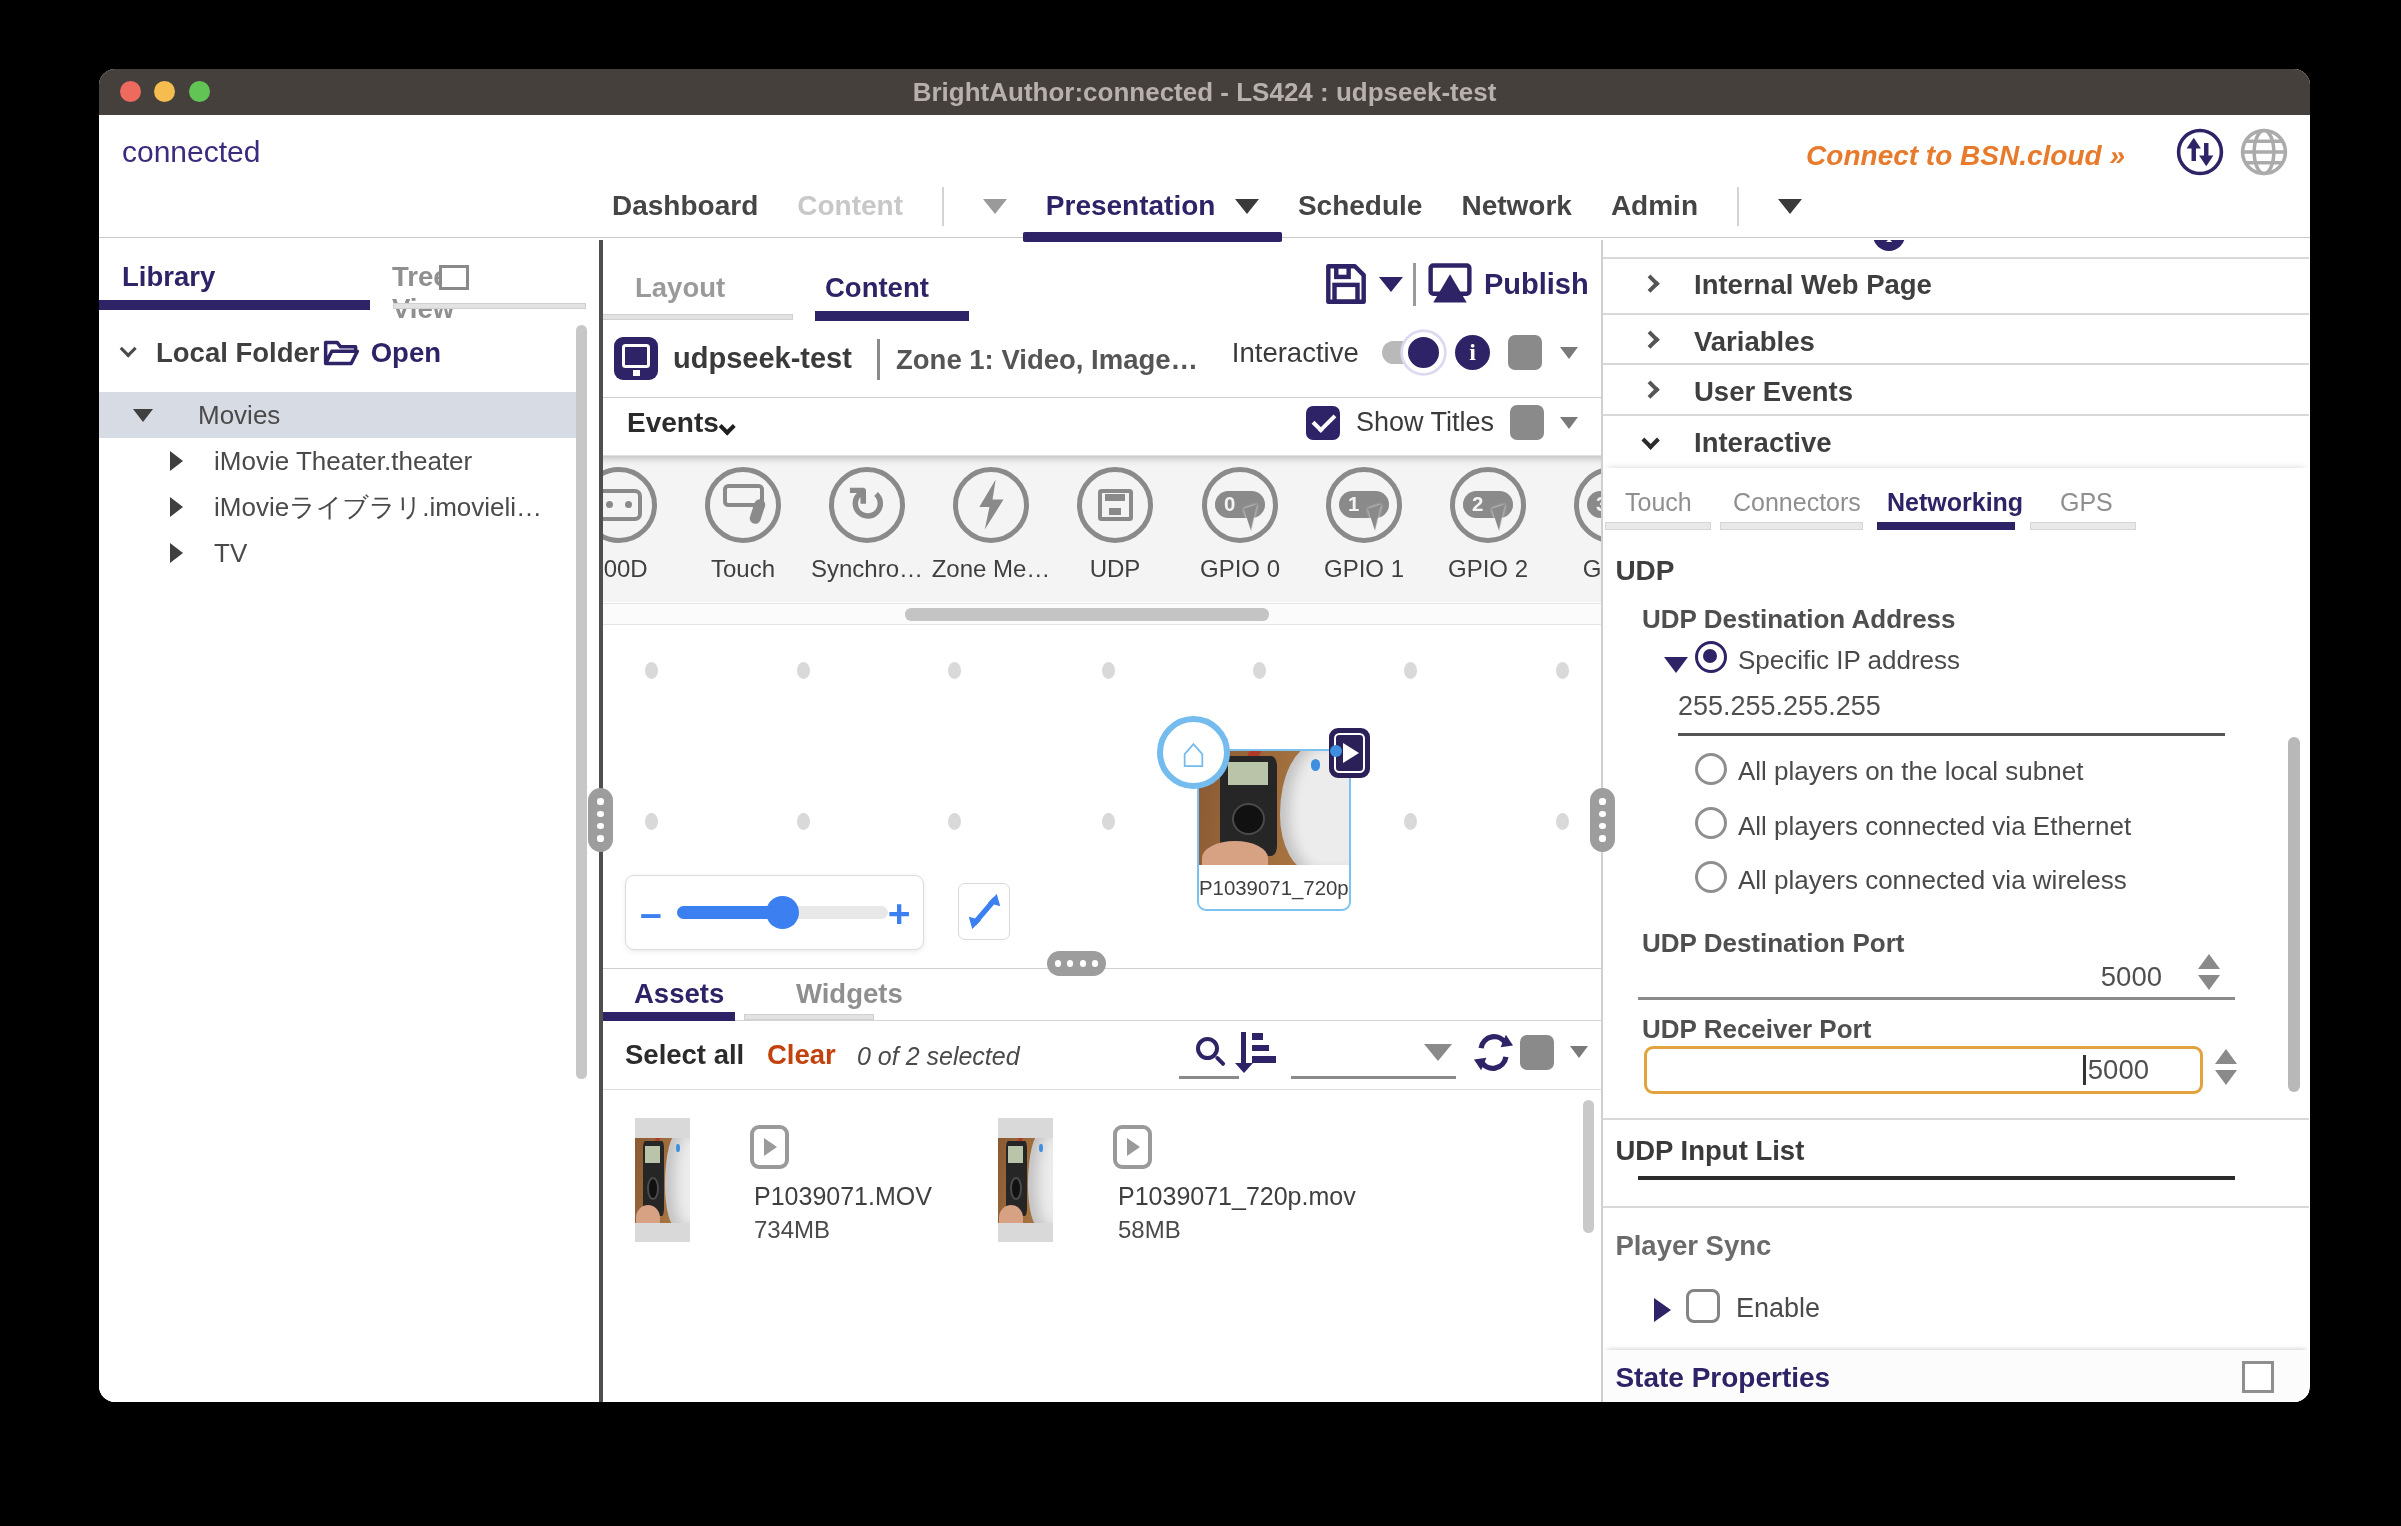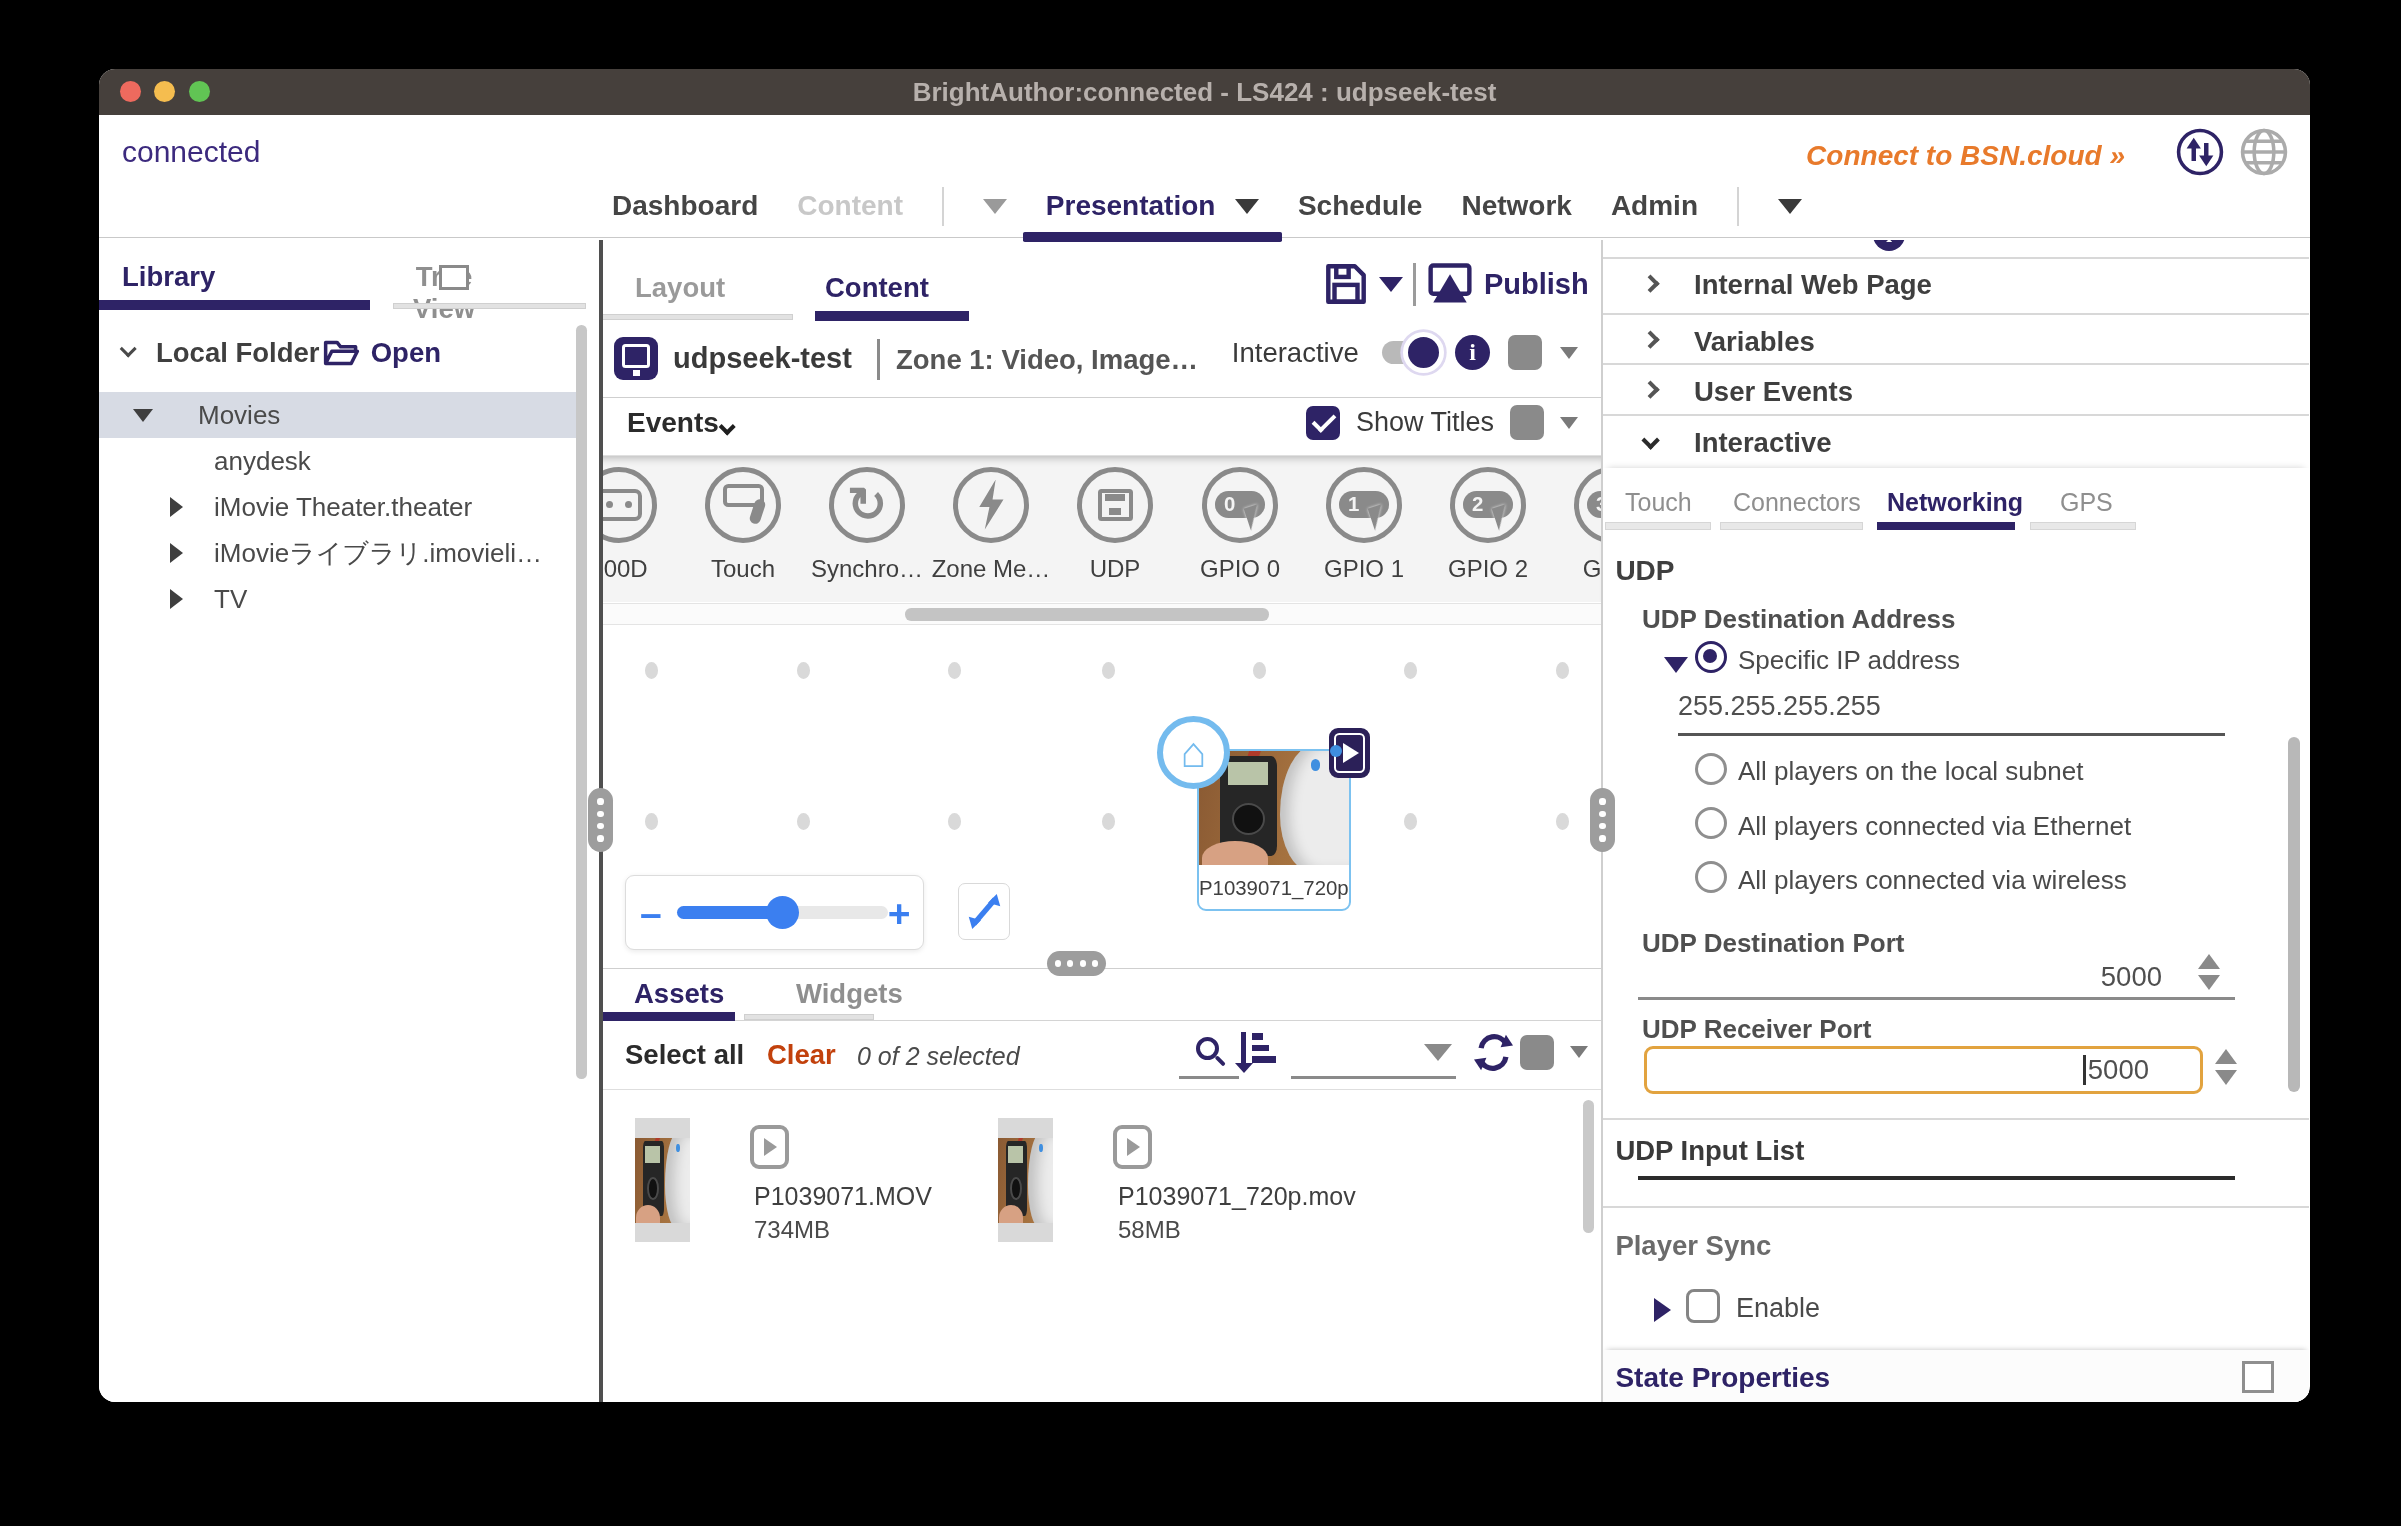--- a/index.html
+++ b/index.html
@@ -31,21 +31,21 @@
   .nav-active::after { content:""; position:absolute; left:-23px; right:-23px; bottom:-19.5px; height:9.8px; background:#2e2366; border-radius:1.8px; }
 
   .connect { position:absolute; right:185px; top:25px; color:#e87a2b; font-style:italic; font-weight:700; font-size:28px; cursor:pointer; }
   .hbtn { position:absolute; top:12.4px; width:50px; height:50px; display:flex; align-items:center; justify-content:center; cursor:pointer; }
   .hbtn.transfer { right:85px; } .hbtn.globe { right:21px; }
 
   
   .main { position:absolute; top:171px; left:0; right:0; bottom:0; }
 
   
-  .sidebar { position:absolute; left:0; top:0; width:397px; height:100%; background:#fff;text-align:center; }
+  .sidebar { position:absolute; left:0; top:0; width:397px; height:100%; background:#fff; }
   .tabtext { font-weight:700; font-size:27.5px; }
   .sb-tab-library { position:absolute; left:23px; top:21px; color:#2e2366; cursor:pointer; }
   .sb-tab-tree { position:absolute; left:293px; top:21px; color:#8f8f8f; cursor:pointer; }
   .bar-active { position:absolute; height:9.8px; background:#2e2366; }
   .bar-idle { position:absolute; height:6.2px; background:#e2e2e2; border:0.9px solid #d0d0d0; }
   .sb-bar1 { left:0; top:60px; width:271px; }
   .sb-bar2 { left:294px; top:63px; width:193px; }
   .panels-icon { position:absolute; right:27px; top:25px; width:30px; height:25px; border:3.5px solid #8a8a8a; background:#fff; cursor:pointer; }
   .panels-icon::before { content:""; position:absolute; right:-9.8px; top:-9.8px; width:27px; height:21px; border:3.5px solid #8a8a8a; z-index:-1; }
 
@@ -314,23 +314,20 @@
           <span class="open-label">Open</span>
         </span>
       </div>
 
       <div class="tree">
         <div class="tree-row selected">
           <span class="tri-down"></span>
           <span class="tree-lab1">Movies</span>
         </div>
         <div class="tree-row">
-          <span class="tree-lab2">anydesk</span>
-        </div>
-        <div class="tree-row">
           <span class="tri-right"></span>
           <span class="tree-lab2">iMovie Theater.theater</span>
         </div>
         <div class="tree-row">
           <span class="tri-right"></span>
           <span class="tree-lab2">iMovieライブラリ.imovieli…</span>
         </div>
         <div class="tree-row">
           <span class="tri-right"></span>
           <span class="tree-lab2">TV</span>

